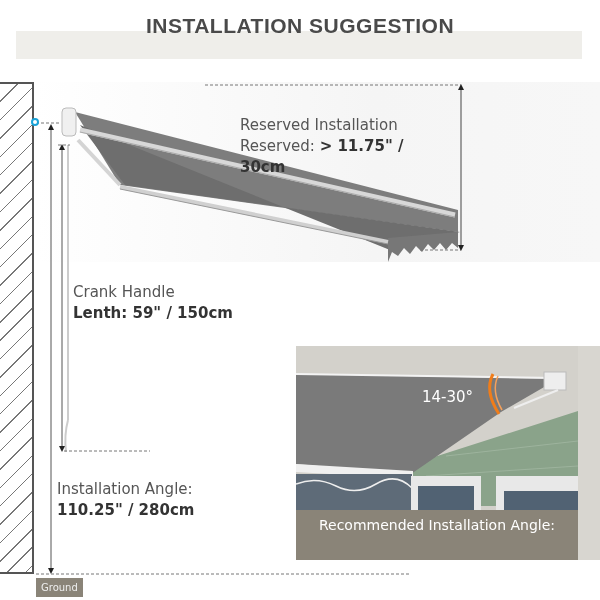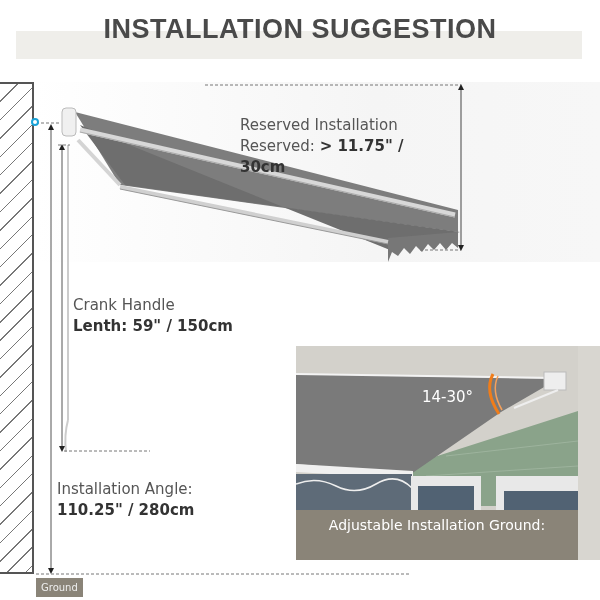--- a/index.html
+++ b/index.html
@@ -1,24 +1,24 @@
 <!DOCTYPE html>
 <html><head>
 <meta charset="utf-8">
 <style>
   html, body { margin:0; padding:0; }
   body { width:600px; height:600px; background:#ffffff; position:relative; overflow:hidden; font-family:"DejaVu Sans", sans-serif; color:#444; }
   .abs { position:absolute; }
   .title-band { left:16px; top:31px; width:566px; height:28px; background:#efeeea; }
-  .title { left:0; top:14px; width:600px; text-align:center; font-family:"Liberation Sans", sans-serif; font-weight:bold; font-size:27px; letter-spacing:0.5px; color:#4a4a4a; }
+  .title { left:0; top:14px; width:600px; text-align:center; font-family:"Liberation Sans", sans-serif; font-weight:bold; font-size:21px; letter-spacing:0.5px; color:#4a4a4a; }
   .photo-bg { left:35px; top:82px; width:565px; height:180px; background:linear-gradient(90deg,#ffffff 0%,#f5f5f5 60%,#f7f7f7 100%); }
   .wall { left:0; top:82px; width:34px; height:492px; border-right:2px solid #555; border-top:2px solid #555; border-bottom:2px solid #555; box-sizing:border-box;
           background: repeating-linear-gradient(135deg, transparent 0 12px, #777 12px 13px) ; }
   .reserved { left:240px; top:115px; width:206px; text-align:left; font-size:15px; line-height:21px; color:#555; }
-  .crank { left:73px; top:295px; font-size:15px; line-height:21px; color:#555; }
+  .crank { left:73px; top:282px; font-size:15px; line-height:21px; color:#555; }
   .height { left:57px; top:479px; font-size:15px; line-height:21px; color:#555; }
   .bold { font-weight:bold; color:#333; }
   .inset { left:296px; top:346px; width:332px; height:214px; overflow:hidden; background:#d8d6d0; }
   .inset-caption { left:0; bottom:0; width:282px; height:50px; background:#8a8478; color:#fff; text-align:center; font-size:14px; line-height:20px; padding-top:5px; box-sizing:border-box; }
   .inset-caption b { font-weight:bold; }
   .angle-label { left:126px; top:42px; color:#fff; font-size:15px; }
   .ground { left:36px; top:578px; background:#8a8478; color:#eee; font-size:10px; padding:4px 5px; }
 </style>
 </head>
 <body>
@@ -107,15 +107,15 @@
     <rect x="115" y="130" width="70" height="40" fill="#e8e8e8"></rect>
     <rect x="122" y="140" width="56" height="30" fill="#516273"></rect>
     <rect x="200" y="130" width="82" height="40" fill="#e8e8e8"></rect>
     <rect x="208" y="145" width="74" height="25" fill="#516273"></rect>
 
     <path d="M197,28 Q188,45 203,68" stroke="#f07d1a" stroke-width="3" fill="none"></path>
     <path d="M202,30 Q195,45 206,64" stroke="#f5a05a" stroke-width="1.5" fill="none"></path>
   </svg>
   <div class="abs angle-label">14-30°</div>
   <div class="abs inset-caption">
-    <div>Adjustable Installation Ground:</div>
+    <div>Recommended Installation Angle:</div>
   </div>
 </div>
 
 </body></html>

